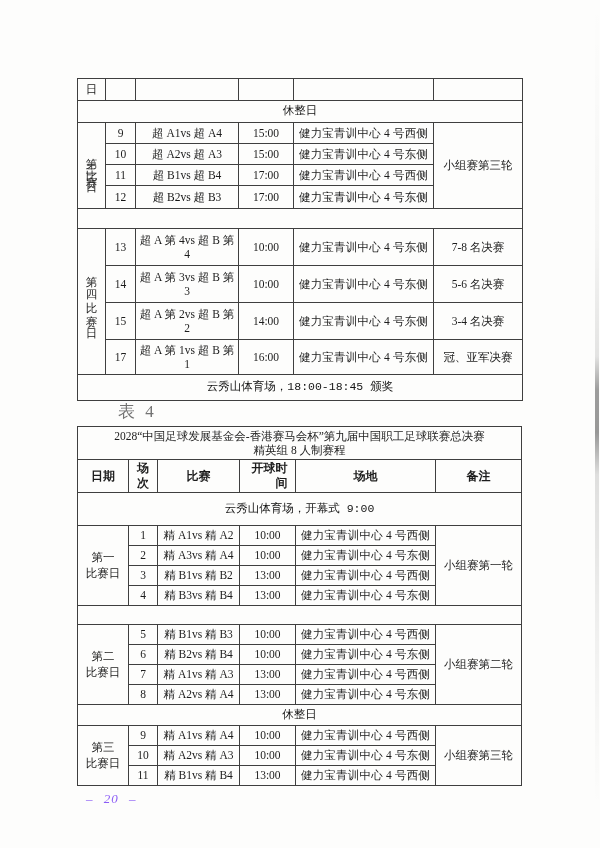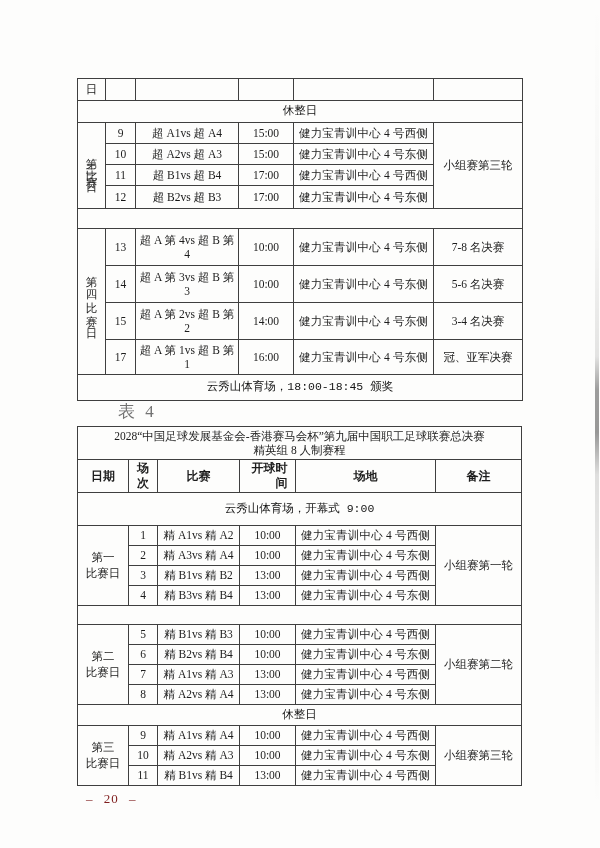--- a/index.html
+++ b/index.html
@@ -24,21 +24,21 @@
   .hdr th { font-size:12px; font-weight:bold; }
   .thw-no { display:inline-block; width:14px; word-break:break-all; }
   .thw-time { display:inline-block; width:40px; word-break:break-all;text-align:right; }
   .vtext {
     display:inline-block; writing-mode:vertical-rl; text-orientation:upright;
     letter-spacing:6px; font-size:11.5px;
   }
   .vtext-wide { letter-spacing:13px; }
   .daylbl div { line-height:1.35; }
   .tbl-label { position:absolute; left:118px; top:400px; font-size:17px; color:#737373; letter-spacing:3px; }
-  .page-num { position:absolute; left:86px; top:791px; font-size:13px; color:#7f1d1d; letter-spacing:1px; word-spacing:6px; }
+  .page-num { position:absolute; left:86px; top:791px; font-size:13px; color:#8b5cf6; letter-spacing:1px; word-spacing:6px;font-style:italic; }
   .scan-streak {
     position:absolute; left:595px; top:0; width:4px; height:848px;
     background:linear-gradient(180deg,
       rgba(0,0,0,0) 0%, rgba(0,0,0,0.03) 28%, rgba(0,0,0,0.10) 42%,
       rgba(0,0,0,0.38) 46%, rgba(0,0,0,0.40) 51%, rgba(0,0,0,0.12) 56%,
       rgba(0,0,0,0.05) 75%, rgba(0,0,0,0) 95%);
   }
 </style>
 </head>
 <body>

